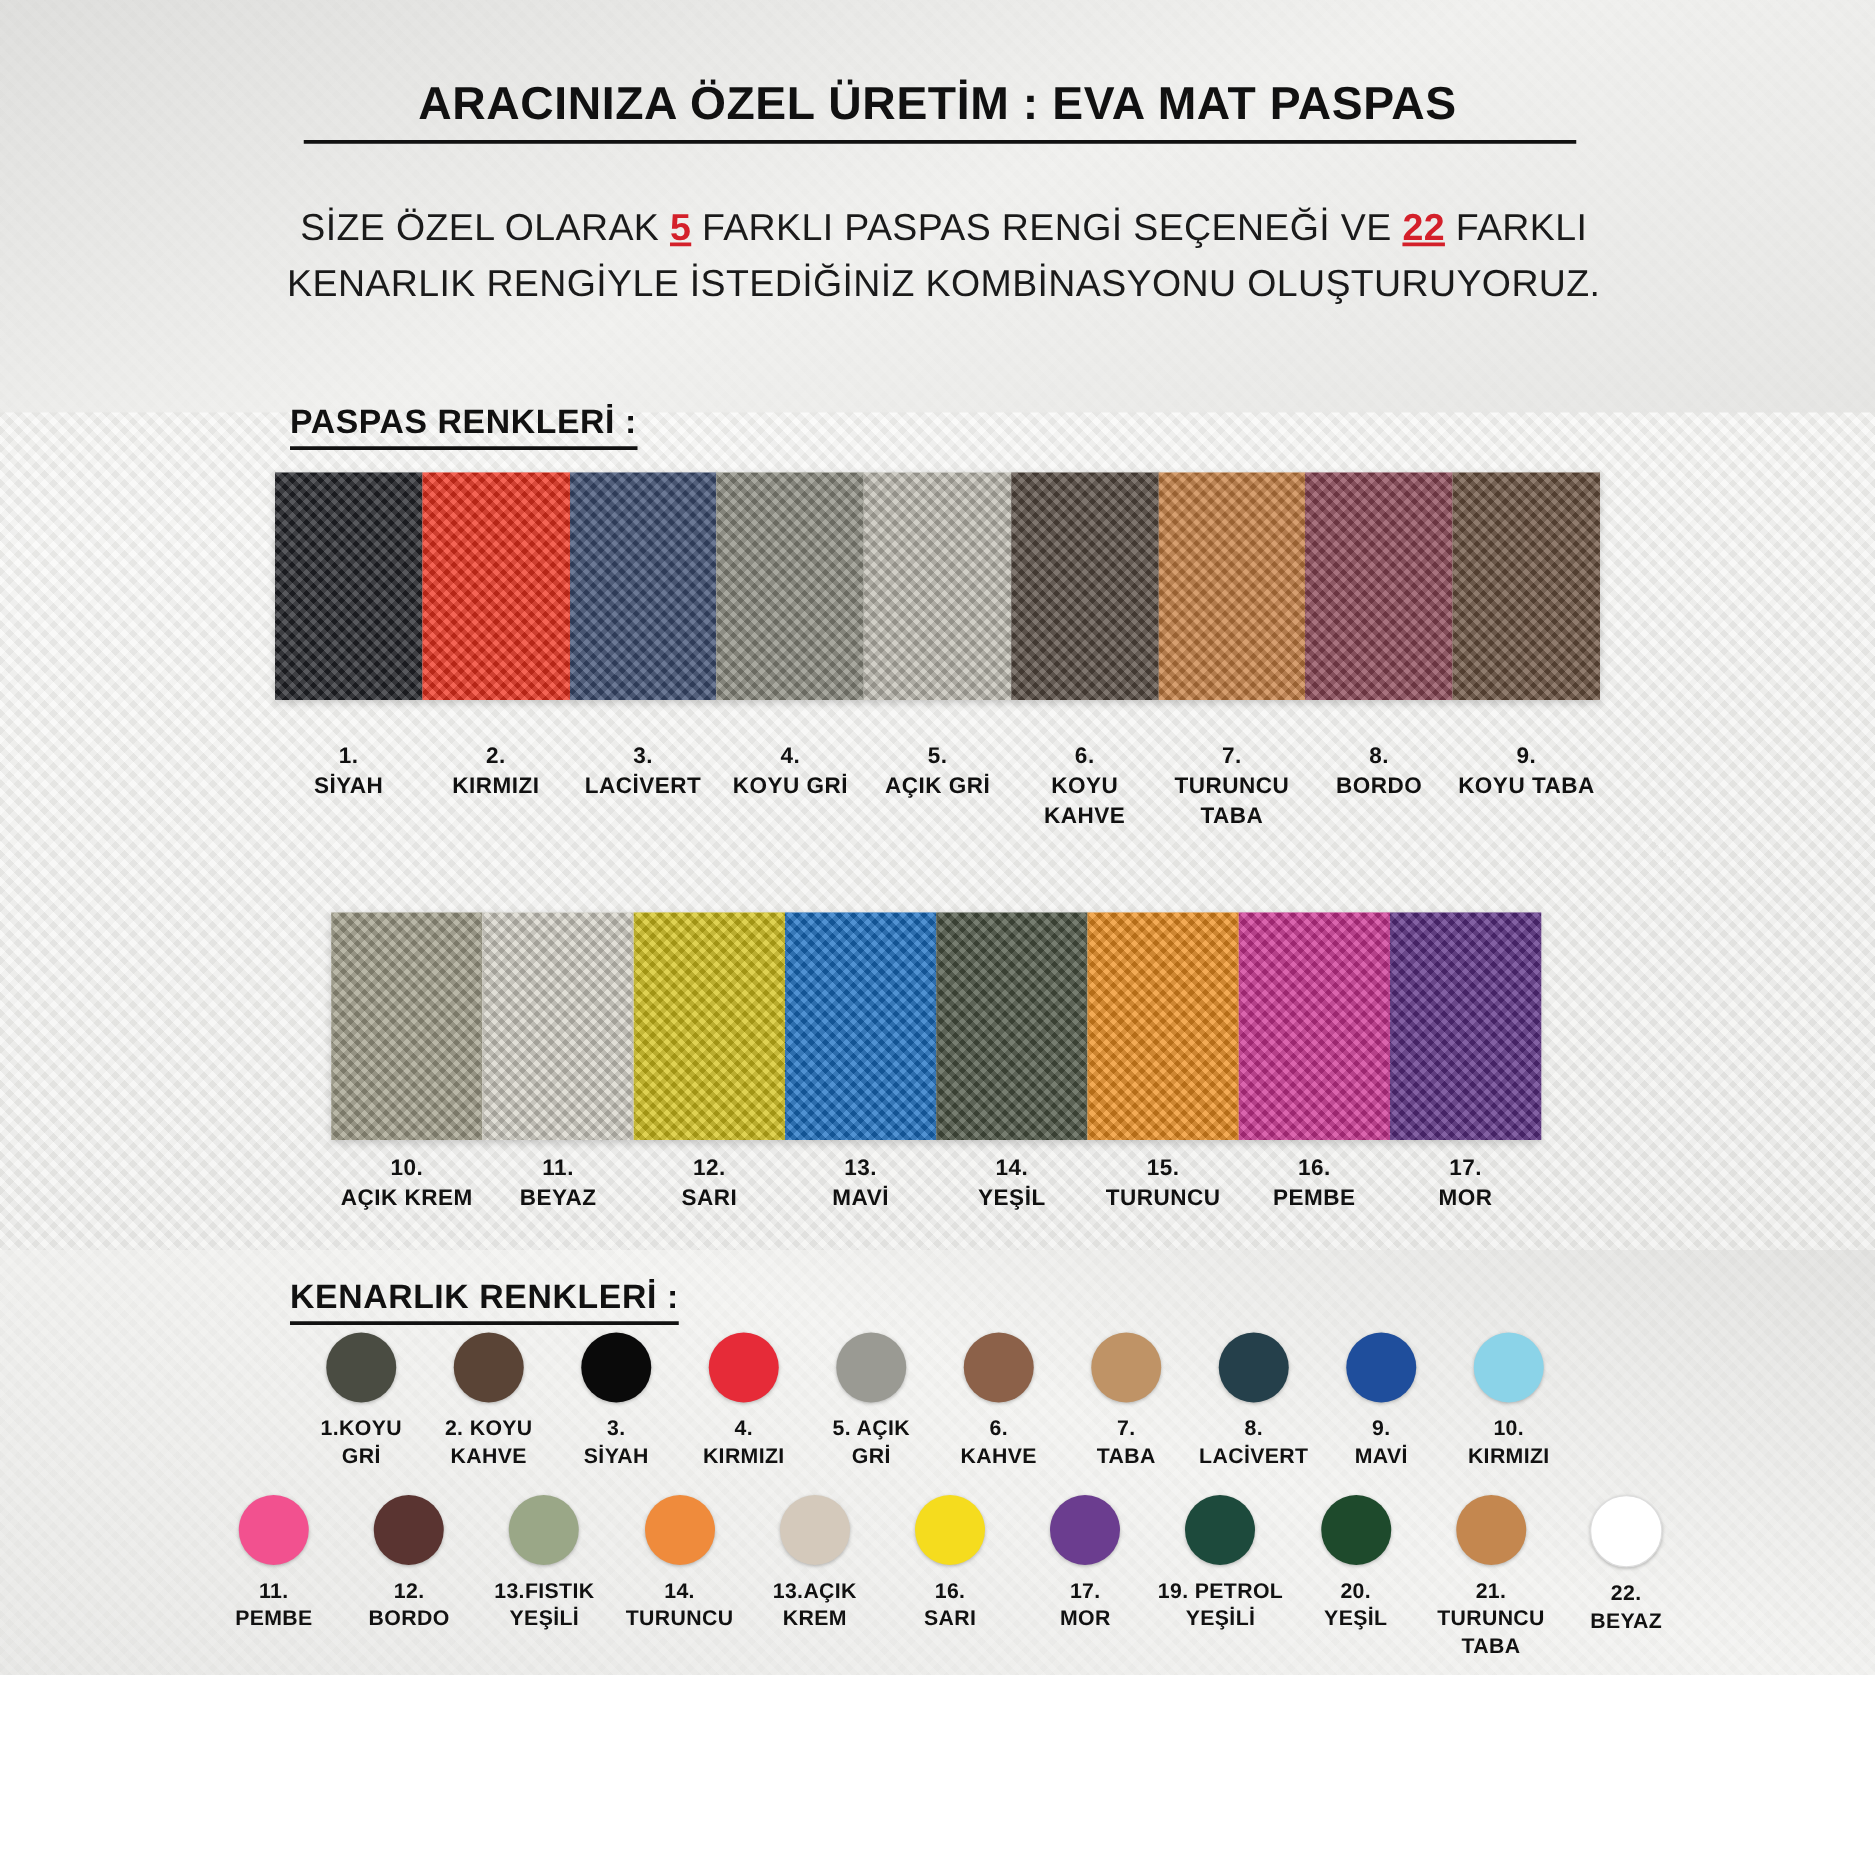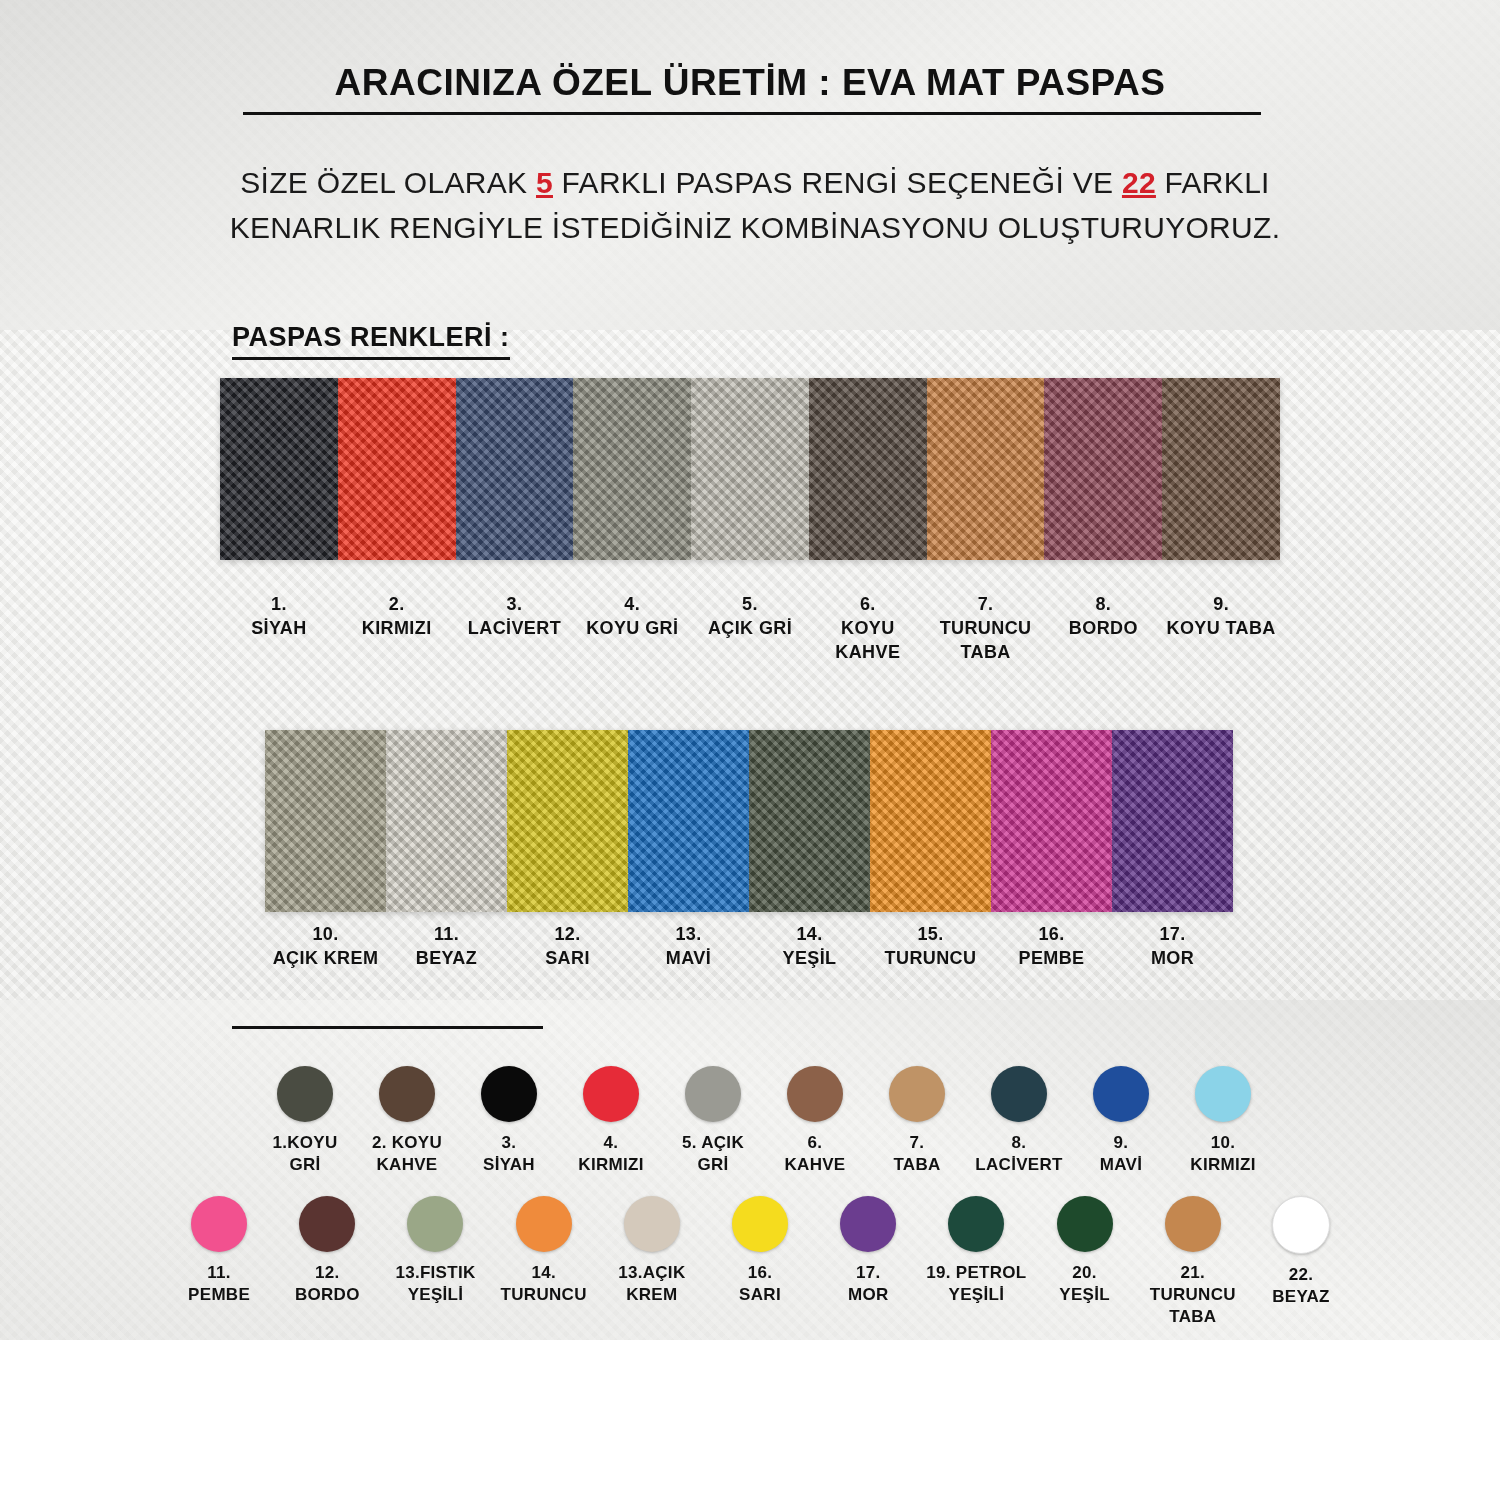--- a/index.html
+++ b/index.html
@@ -154,21 +154,21 @@
     letter-spacing: 0.4px;
     padding: 0 3px;
     box-sizing: border-box;
   }
 
   
   .dot-row {
     position: absolute;
     display: flex;
   }
-  #dotrow1 { left: 254px; top: 1066px; width: 1020px; }
+  #dotrow1 { left: 238px; top: 1066px; width: 1020px; }
   #dotrow2 { left: 165px; top: 1196px; width: 1190px; }
 
   .dot-cell {
     flex: 1 1 0;
     display: flex;
     flex-direction: column;
     align-items: center;
   }
   .dot {
     width: 56px;
@@ -298,20 +298,21 @@
           <div>16.</div>
           <div>PEMBE</div>
         </div>
         <div class="label">
           <div>17.</div>
           <div>MOR</div>
         </div>
       </div>
 
     <div class="section-heading" id="kenarlik-heading">
+      <span>KENARLIK RENKLERİ :</span>
       <span class="underline" style="width: 311px;"></span>
     </div>
 
     <div class="dot-row" id="dotrow1">
         <div class="dot-cell">
           <div class="dot" style="background: rgb(74, 76, 66);"></div>
           <div class="dot-label">
             <div>1.KOYU</div>
             <div>GRİ</div>
           </div>

